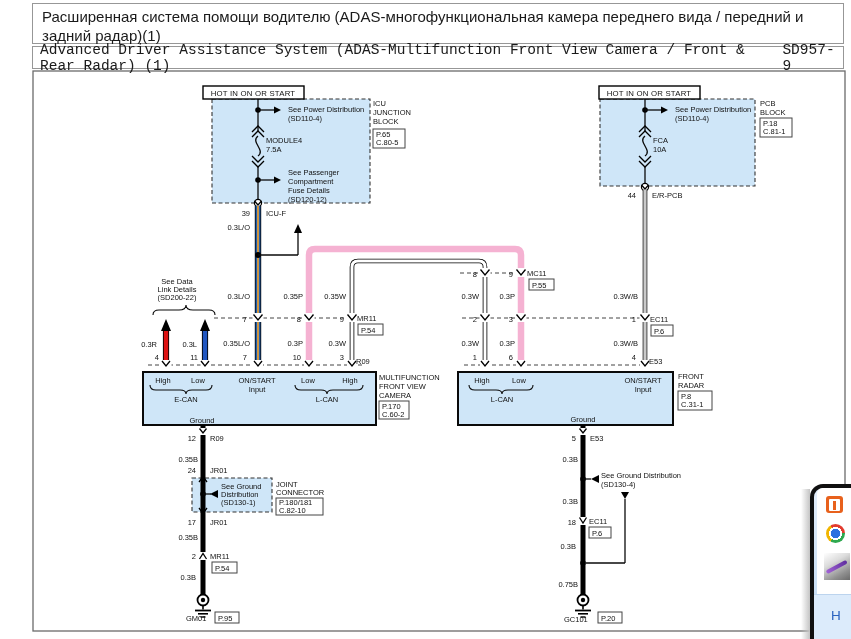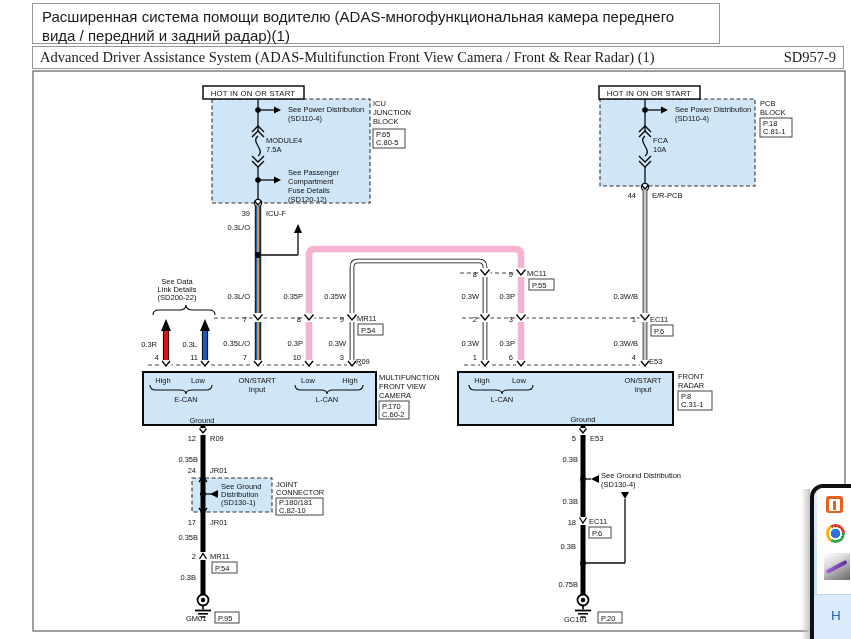--- a/index.html
+++ b/index.html
@@ -1,22 +1,22 @@
 <!DOCTYPE html>
 <html><head>
 <meta charset="utf-8">
 <style>
   html,body{margin:0;padding:0;background:#fff}
   body{width:851px;height:639px;position:relative;overflow:hidden;
        font-family:"Liberation Sans",sans-serif;color:#1a1a1a}
-  .bar1{position:absolute;left:32px;top:3px;width:688px;height:41px;box-sizing:border-box;
+  .bar1{position:absolute;left:32px;top:3px;width:812px;height:41px;box-sizing:border-box;
         border:1px solid #979797;background:#fff;padding:4px 9px;font-size:15px;line-height:1.26;z-index:2}
   .bar2{position:absolute;left:32px;top:46px;width:812px;height:23px;box-sizing:border-box;
         border:1px solid #979797;background:#fff;display:flex;justify-content:space-between;align-items:center;
-        padding:0 7px;font-family:Liberation Serif, serif;font-size:14.5px;z-index:2}
+        padding:0 7px;font-family:Liberation Mono, monospace;font-size:14.5px;z-index:2}
   svg.diag{position:absolute;left:0;top:0;z-index:1}
   svg text{font-size:7.5px;fill:#111;font-family:"Liberation Sans",sans-serif}
   svg text.te{text-anchor:end}
   svg text.tc{text-anchor:middle}
   svg text.hot{font-size:7.8px;letter-spacing:.2px}
   .dr{stroke:#444;stroke-width:1;stroke-dasharray:4 3;fill:none}
   .db{fill:#cfe6f8;stroke:#333;stroke-width:1.1;stroke-dasharray:4 2.5}
   .bk{fill:#cfe6f8;stroke:#0a0a0a;stroke-width:2}
   .rb{fill:#fff;stroke:#444;stroke-width:1}
   .tl{stroke:#0a0a0a;stroke-width:1.3;fill:none}

